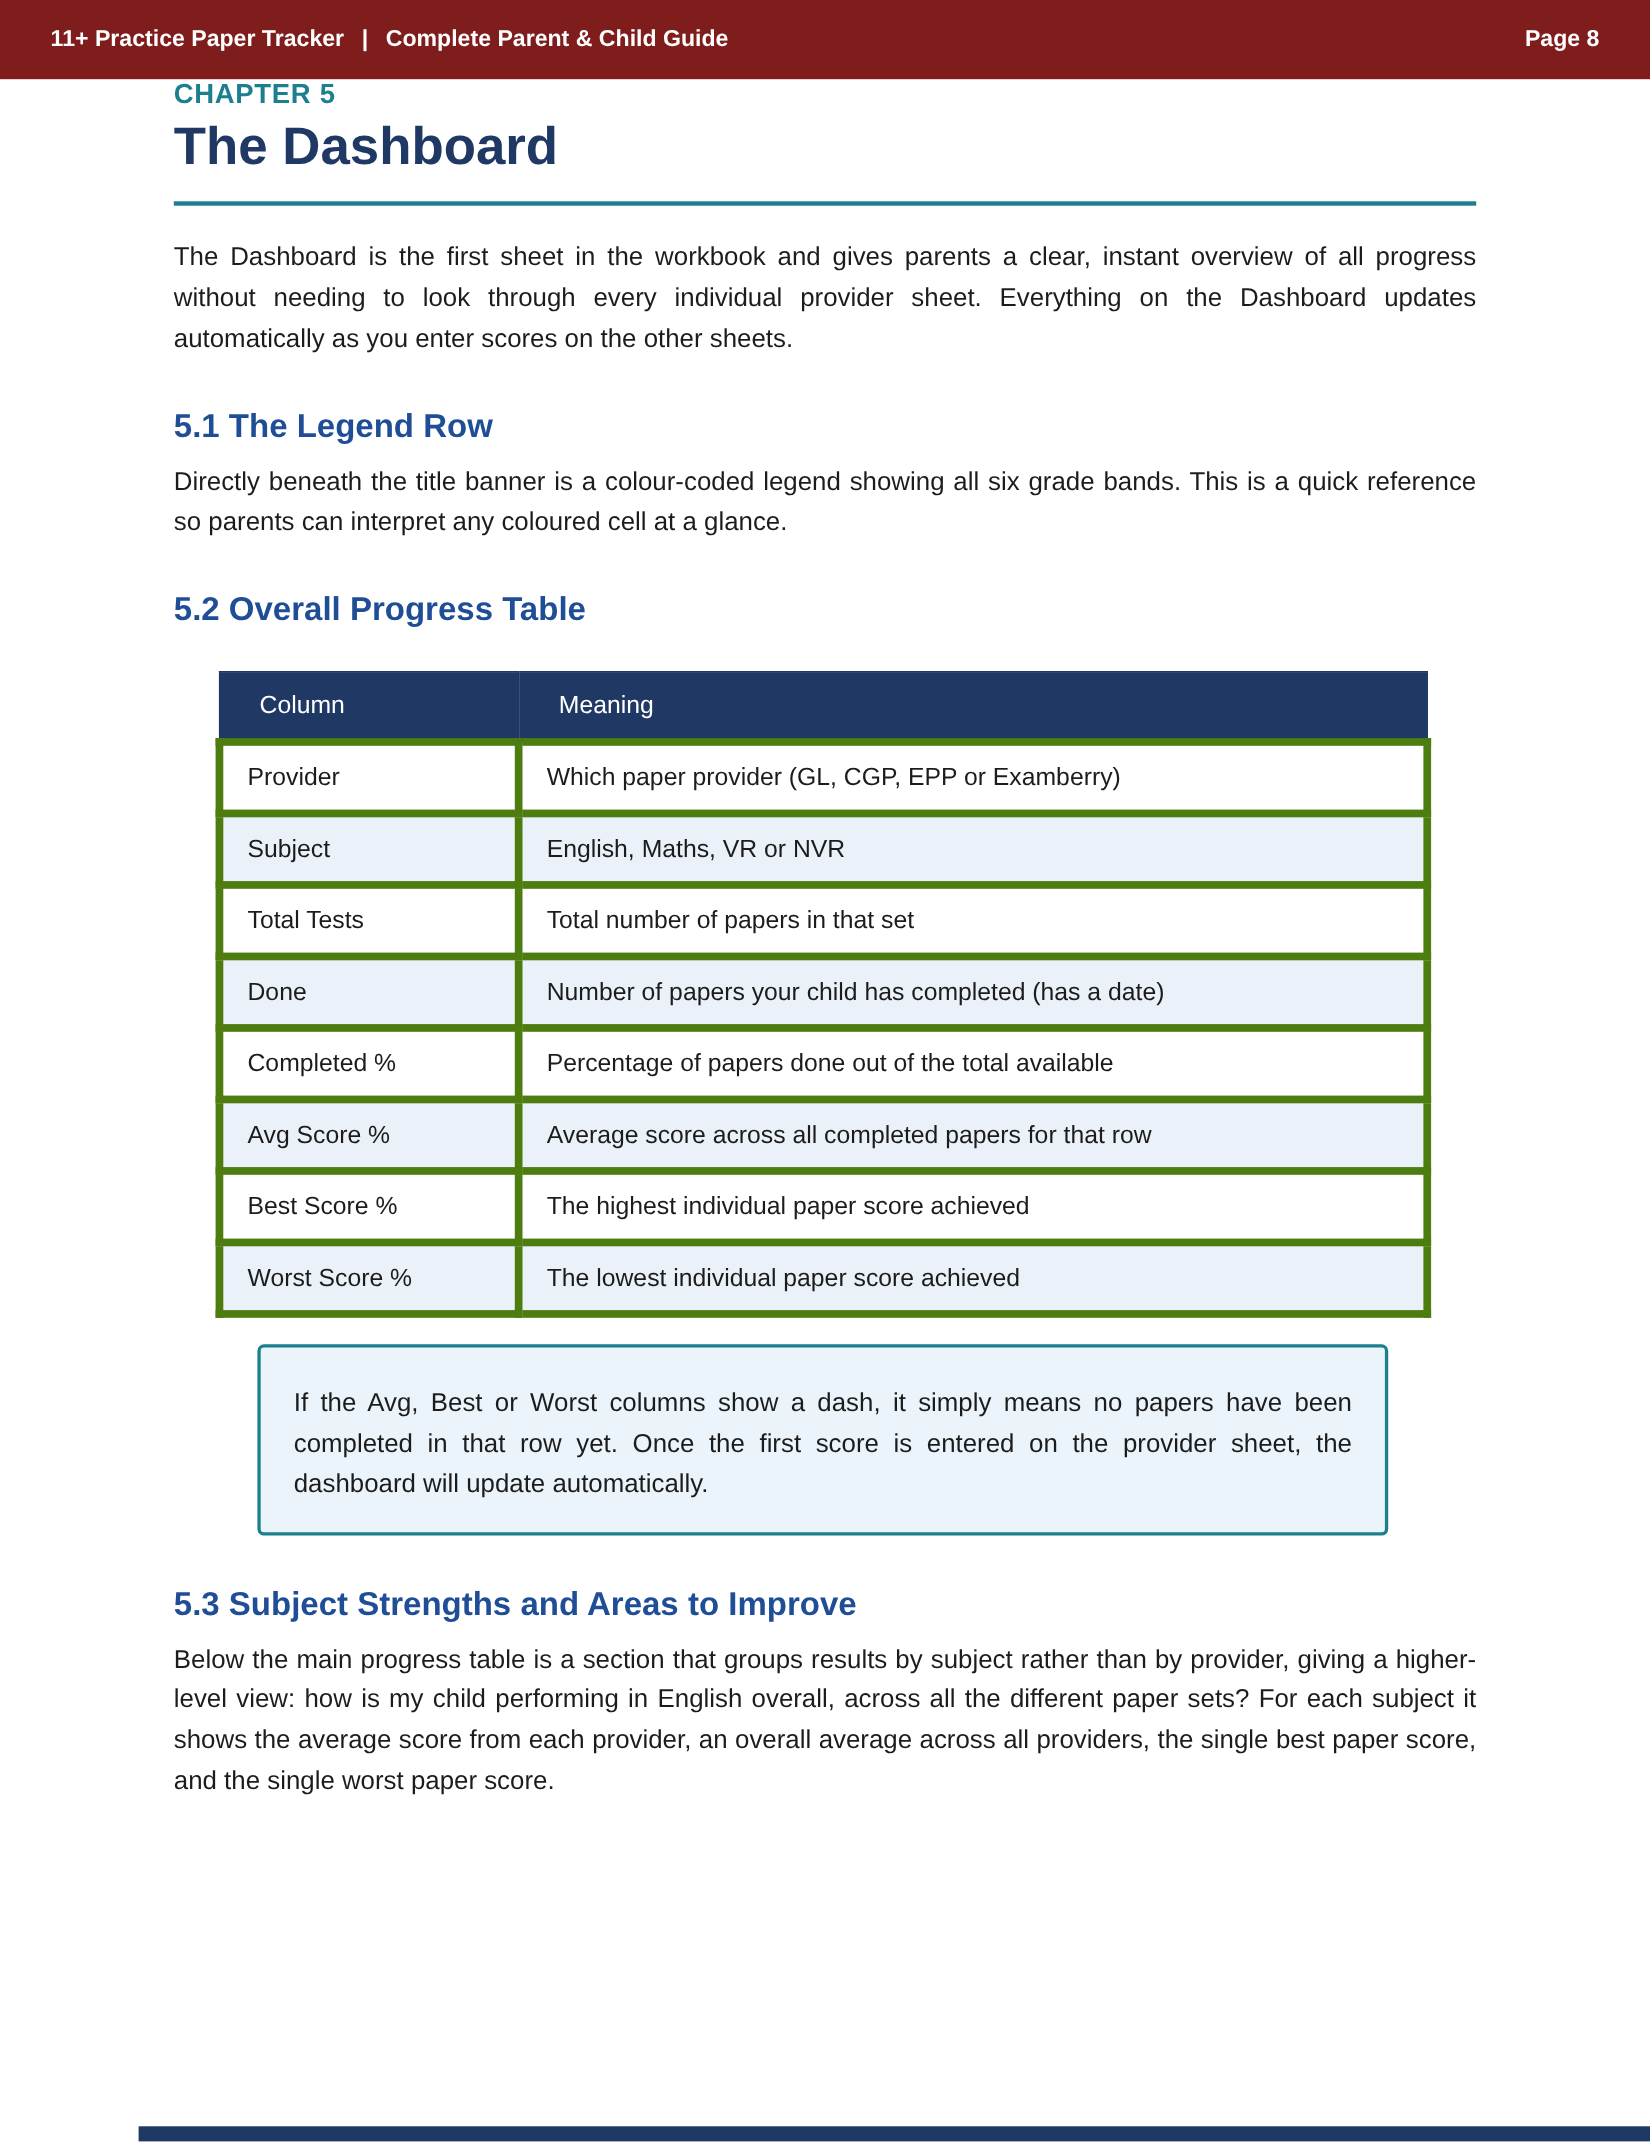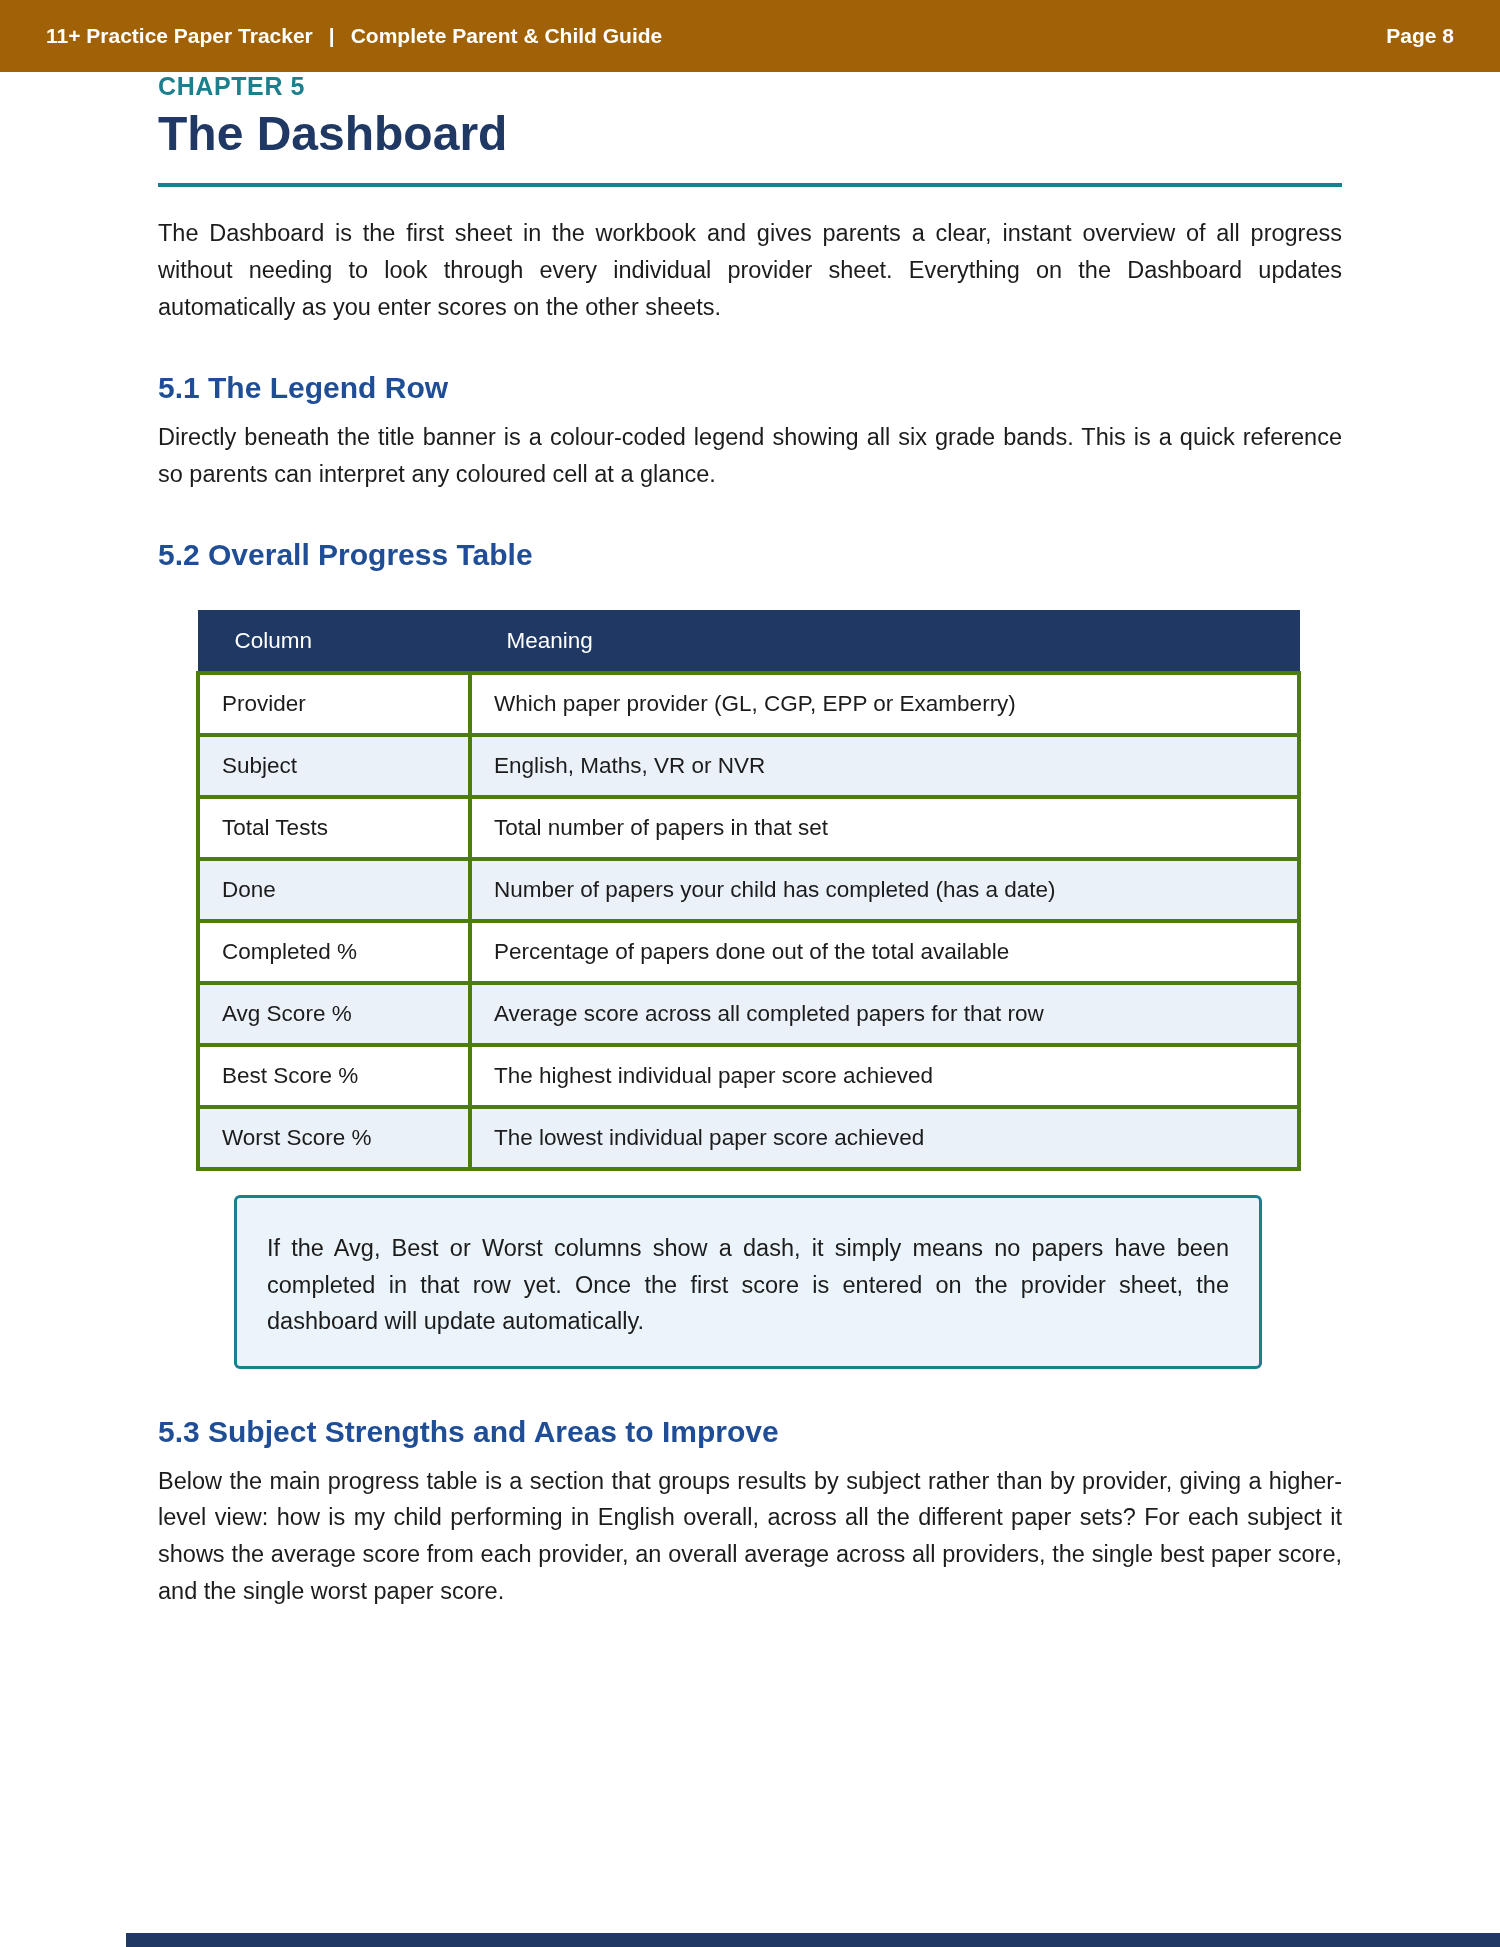--- a/index.html
+++ b/index.html
@@ -11,21 +11,21 @@
     margin: 0 auto;
     background: #ffffff;
     font-family: "Liberation Sans", sans-serif;
     color: #1b1b1b;
     overflow: hidden;
   }
   .topbar {
     position: absolute;
     top: 0; left: 0; right: 0;
     height: 72px;
-    background: #a16207;
+    background: #7f1d1d;
     color: #ffffff;
     display: flex;
     align-items: center;
     justify-content: space-between;
     padding: 0 46px;
     font-weight: bold;
     font-size: 21px;
   }
   .topbar .left-group { display: flex; align-items: center; gap: 16px; }
   .content {
@@ -77,21 +77,21 @@
     color: #ffffff;
     font-weight: normal;
     text-align: left;
     padding: 17px 36px;
     border: 1px solid #1F3864;
   }
   table.col-table th + th { border-left: 1px solid #41598a; }
   table.col-table td {
     padding: 16px 22px;
     background: #ffffff;
-    border: 4px solid #4d7c0f;
+    border: 7px solid #4d7c0f;
     color: #1c1c1c;
   }
   table.col-table tbody tr:nth-child(even) td { background: #EAF1F8; }
   table.col-table .col1 { width: 272px; }
   .callout {
     margin: 24px 80px 0 76px;
     border: 3px solid #1B7F8E;
     border-radius: 6px;
     background: #EBF4FA;
     padding: 22px 30px 26px 30px;

